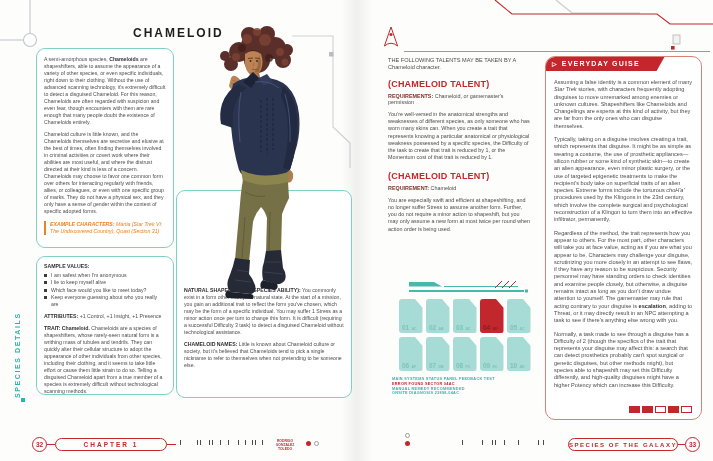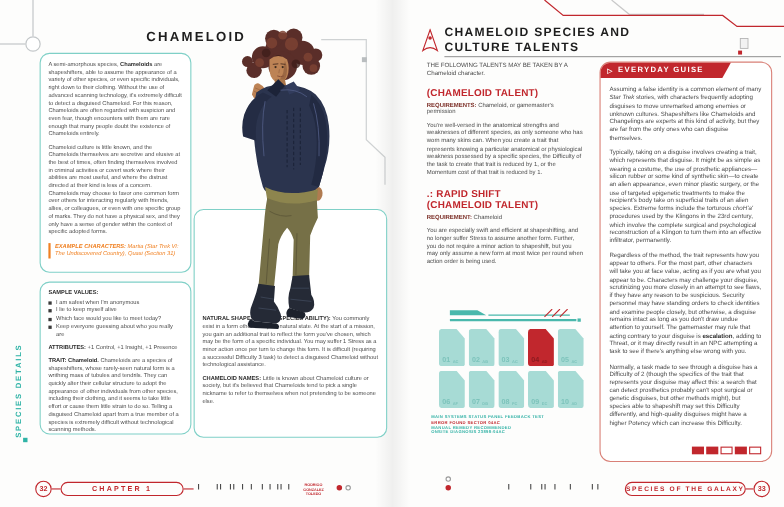--- a/index.html
+++ b/index.html
@@ -224,37 +224,32 @@
         <path d="M70 240 L86 240"></path>
         <path d="M69 250 L88 252"></path>
     </g>
   </svg>
 
   <svg class="abs" style="left:383px;top:26px;width:16px;height:22px" viewBox="0 0 16 22" fill="none">
     <path d="M8 1 L14.6 20 Q8 14.5 1.4 20 Z" stroke="#c1272d" stroke-width="1"></path>
     <circle cx="8" cy="8.5" r="1.6" fill="#c1272d"></circle>
   </svg>
 
-  <div id="rp-title" class="abs">
-    <div>CHAMELOID SPECIES AND</div>
-    <div>CULTURE TALENTS</div>
-  </div>
   <div id="rp-underline" class="abs"></div>
 
   <div id="talent-column" class="abs">
     <p class="caps-intro"><span>THE FOLLOWING TALENTS MAY BE TAKEN BY A</span><br><span>Chameloid character.</span></p>
 
     <div class="talent-heading">
       <div>(CHAMELOID TALENT)</div>
     </div>
     <p class="req"><b>REQUIREMENTS:</b><span> Chameloid, or gamemaster's permission</span></p>
     <p class="talent-body">You're well-versed in the anatomical strengths and weaknesses of different species, as only someone who has worn many skins can. When you create a trait that represents knowing a particular anatomical or physiological weakness possessed by a specific species, the Difficulty of the task to create that trait is reduced by 1, or the Momentum cost of that trait is reduced by 1.</p>
 
     <div class="talent-heading">
-      <div>.: RAPID SHIFT</div>
       <div>(CHAMELOID TALENT)</div>
     </div>
     <p class="req"><b>REQUIREMENT:</b><span> Chameloid</span></p>
     <p class="talent-body">You are especially swift and efficient at shapeshifting, and no longer suffer Stress to assume another form. Further, you do not require a minor action to shapeshift, but you may only assume a new form at most twice per round when action order is being used.</p>
   </div>
 
   <svg class="abs" style="left:406px;top:281px;width:124px;height:16px" viewBox="0 0 124 16" fill="none">
     <path d="M3 1 H28 L36 5.5 H3 Z" fill="#49b8ac"></path>
     <line x1="38" y1="5.5" x2="112" y2="5.5" stroke="#49b8ac" stroke-width="1.2"></line>
     <line x1="3" y1="10" x2="118" y2="10" stroke="#49b8ac" stroke-width="2"></line>

